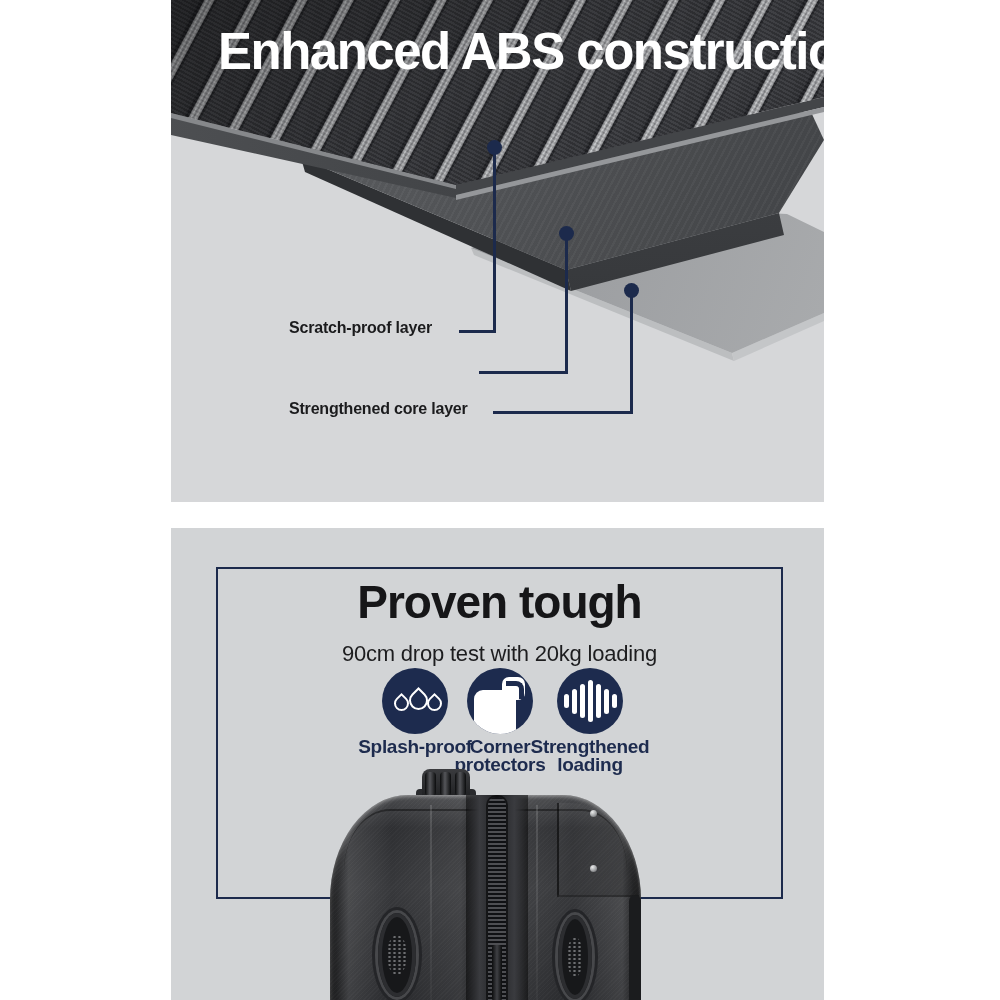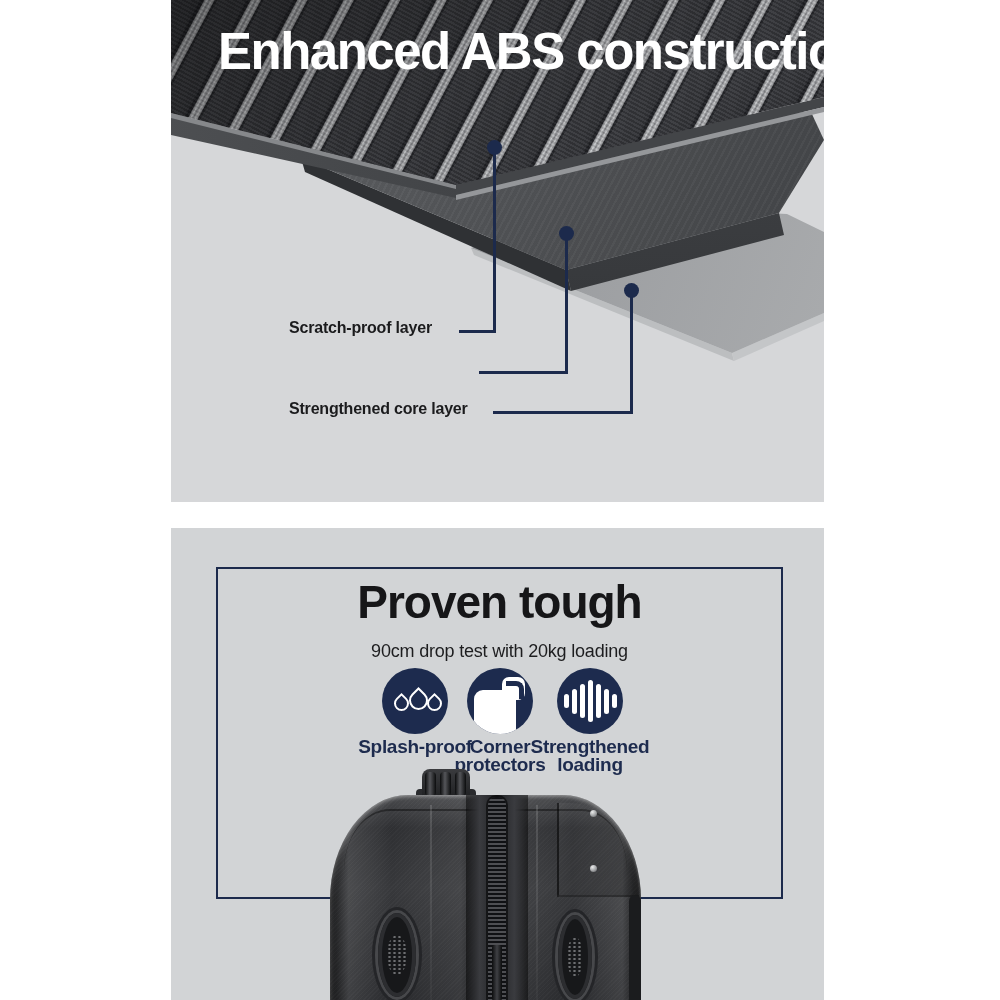--- a/index.html
+++ b/index.html
@@ -70,21 +70,21 @@
   .tough-box{
     position:absolute;left:45px;top:29px;width:563px;height:328px;
     border:2px solid #1c2a4c;z-index:1;margin-top:10px;
   }
   .tough-title{
     position:absolute;top:6px;left:0;width:100%;text-align:center;
     color:#161618;font-size:46px;font-weight:700;letter-spacing:-1px;
   }
   .tough-subtitle{
     position:absolute;top:72px;left:0;width:100%;text-align:center;
-    color:#1d1d1f;font-size:18px;font-weight:500;letter-spacing:-0.2px;
+    color:#1d1d1f;font-size:22px;font-weight:500;letter-spacing:-0.2px;
   }
   .feature{position:absolute;top:99px;width:130px;text-align:center;}
   #feature-0{left:132px;} #feature-1{left:217px;} #feature-2{left:307px;}
   .icon-circle{
     position:relative;width:66px;height:66px;border-radius:50%;
     background:#1d2b4e;margin:0 auto;overflow:hidden;
   }
   .icon-circle.white-bg{background:#1d2b4e;}
   .feature-label{margin-top:4px;color:#1d2b4e;font-size:19px;font-weight:600;line-height:18px;letter-spacing:-0.3px;}
 

